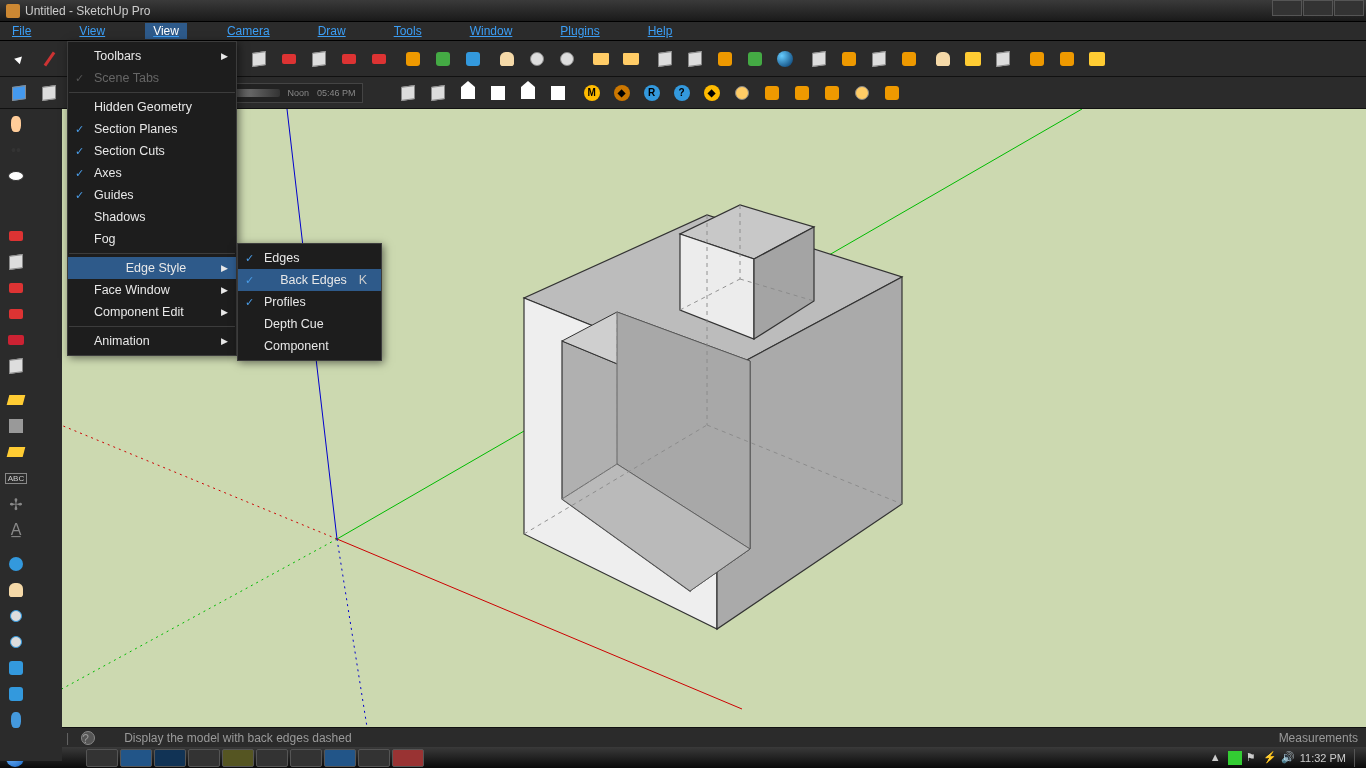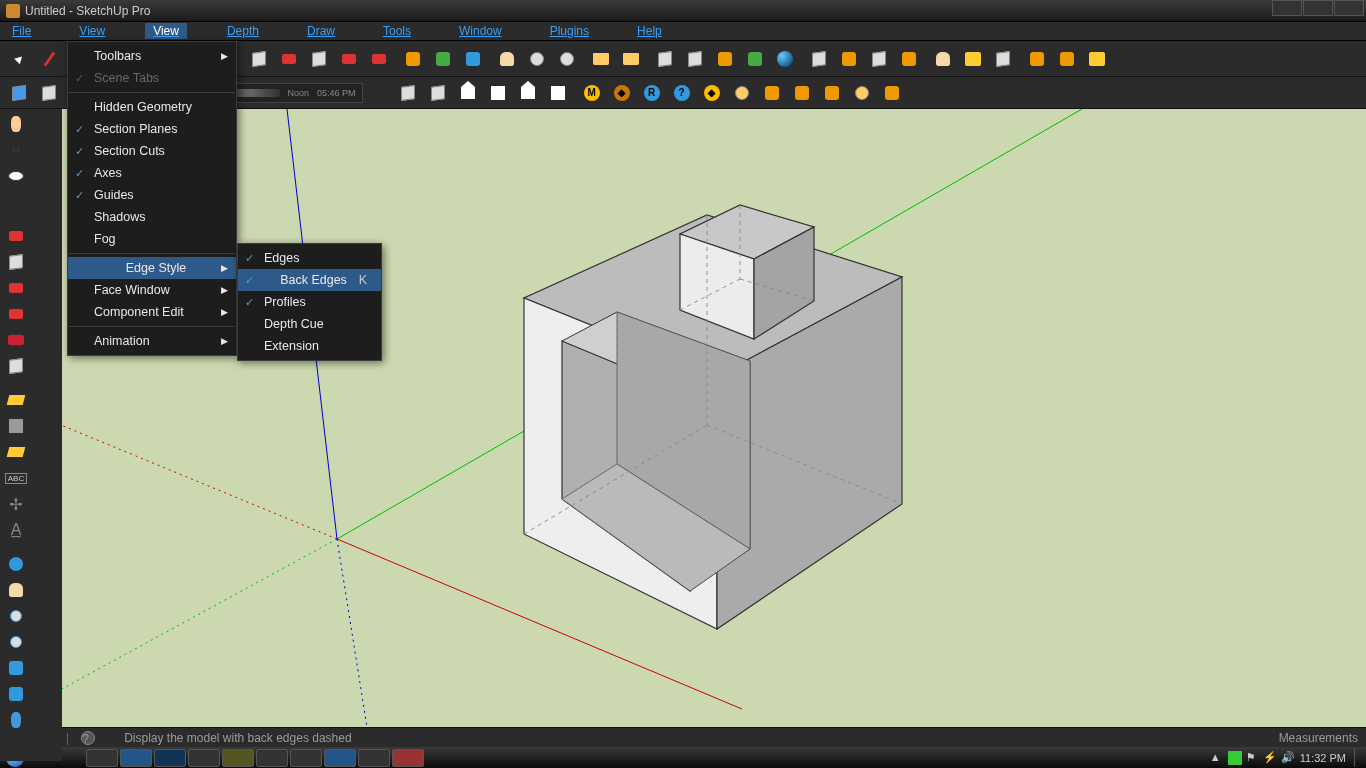--- a/index.html
+++ b/index.html
@@ -91,21 +91,21 @@
     <div class="win-btn"></div>
     <div class="win-btn"></div>
     <div class="win-btn"></div>
   </div>
 </div>
 
 <div class="menubar" id="menubar">
     <span class="menu-item">File</span>
     <span class="menu-item">View</span>
     <span class="menu-item active">View</span>
-    <span class="menu-item">Depth</span>
+    <span class="menu-item">Camera</span>
     <span class="menu-item">Draw</span>
     <span class="menu-item">Tools</span>
     <span class="menu-item">Window</span>
     <span class="menu-item">Plugins</span>
     <span class="menu-item">Help</span>
   </div>
 
 <div class="toolbar-row" style="height:36px">
   <div class="tbtn">
       <span class="ico ico-arrow"></span>
@@ -461,21 +461,21 @@
       <span class="shortcut">K</span>
     </div>
     <div class="dd-item">
       <span class="check">✓</span>
       <span>Profiles</span>
     </div>
     <div class="dd-item">
       <span>Depth Cue</span>
     </div>
     <div class="dd-item">
-      <span>Extension</span>
+      <span>Component</span>
     </div>
   </div>
 
 <div class="statusbar">
   <span class="status-circle" style="background:#fb0"></span>
   <span class="status-circle" style="background:#fb0"></span>
   <span style="margin-left:20px;color:#666">|</span>
   <span class="status-circle" style="background:#555;border:1px solid #888;margin-left:12px">?</span>
   <span class="status-text">Display the model with back edges dashed</span>
   <span class="measurements">Measurements</span>

